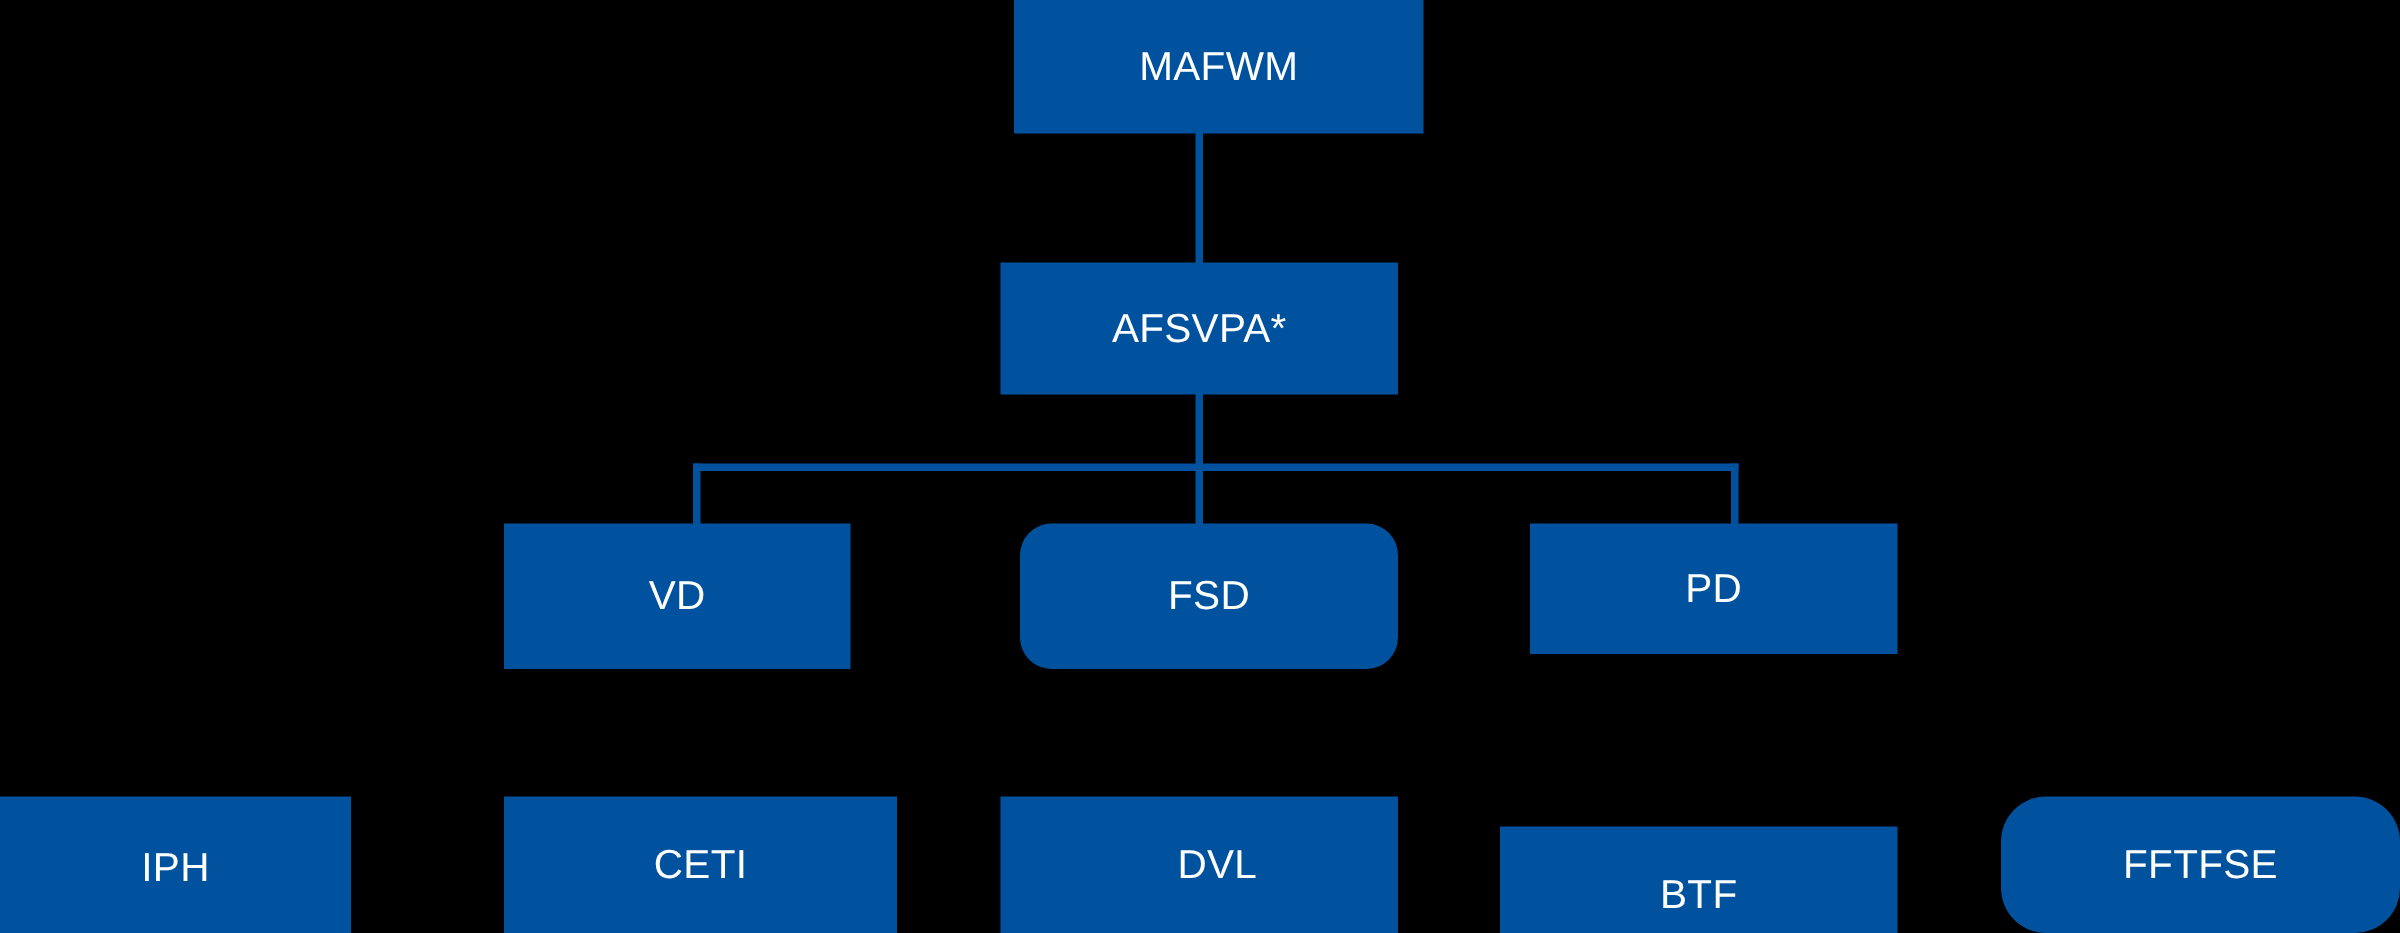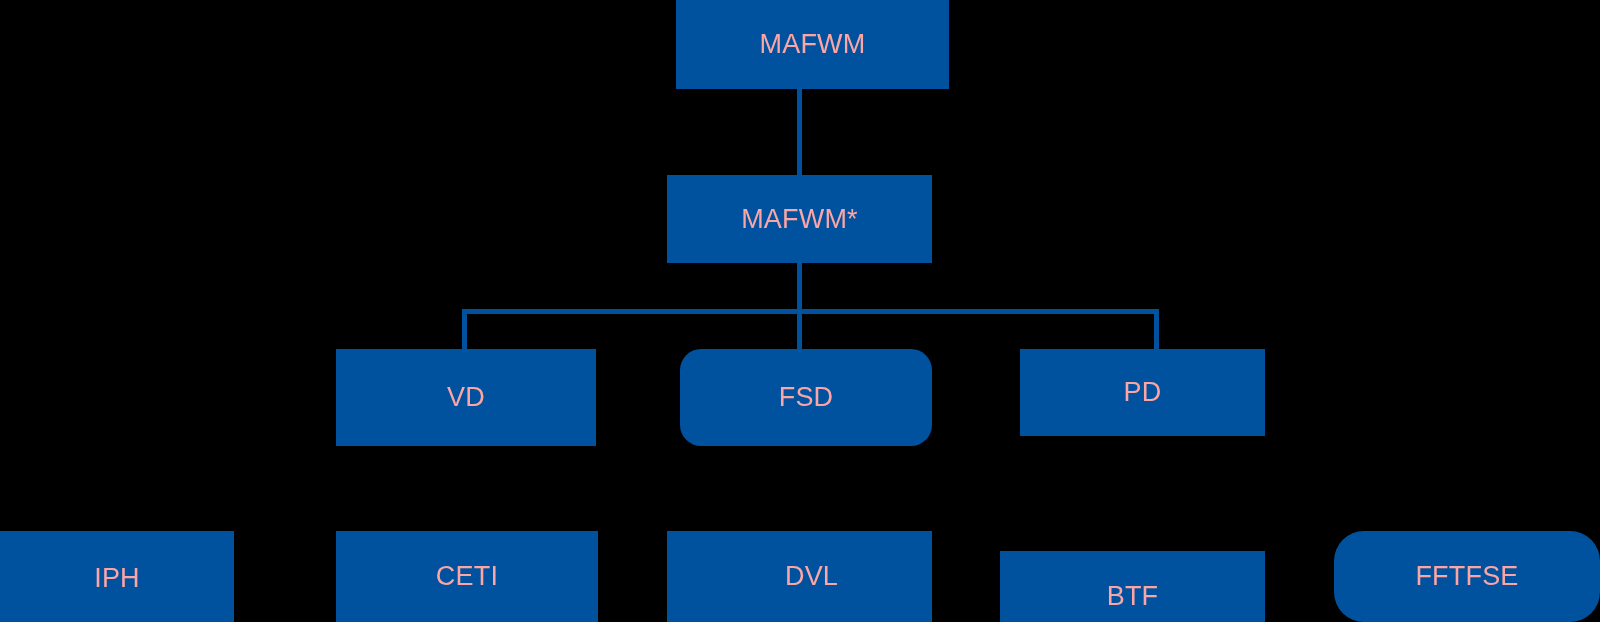--- a/index.html
+++ b/index.html
@@ -19,21 +19,21 @@
     height: 622px;
     background: #000000;
   }
 
   .node-box {
     position: absolute;
     background: #01529E;
     display: flex;
     align-items: center;
     justify-content: center;
-    color: #fca5a5;
+    color: #ffffff;
     font-size: 27px;
     font-weight: 400;
     line-height: 1;
     letter-spacing: 0.2px;
     white-space: nowrap;
     text-align: center;
   }
 
   .connector {
     position: absolute;
@@ -43,21 +43,21 @@
   .connector-v { width: 5px; }
   .connector-h { height: 5px; }
 
   
   .lvl1 { left: 676px; top: 0px; width: 273px; height: 89px; }
 
   
   .lvl2 { left: 667px; top: 175px; width: 265px; height: 88px; }
 
   
-  .lvl3-a { left: 336px; top: 349px; width: 260px; height: 97px; }
+  .lvl3-a { left: 336px; top: 349px; width: 231px; height: 97px; }
   .lvl3-b { left: 680px; top: 349px; width: 252px; height: 97px; border-radius: 21px; }
   .lvl3-c { left: 1020px; top: 349px; width: 245px; height: 87px; }
 
   
   .lvl4-a { left: 0px;    top: 531px; width: 234px; height: 94px; }
   .lvl4-b { left: 336px;  top: 531px; width: 262px; height: 91px; }
   .lvl4-c { left: 667px;  top: 531px; width: 265px; height: 91px; padding-left: 24px; }
   .lvl4-d { left: 1000px; top: 531px; width: 265px; height: 91px; margin-top: 20px; }
   .lvl4-e { left: 1334px; top: 531px; width: 266px; height: 91px; border-radius: 30px; }
 
@@ -88,21 +88,21 @@
 
   <div class="connector connector-v conn-drop-center"></div>
 
   <div class="connector connector-v conn-drop-right"></div>
 
   <div class="node-box lvl1">
     <span>MAFWM</span>
   </div>
 
   <div class="node-box lvl2">
-    <span>MAFWM*</span>
+    <span>AFSVPA*</span>
   </div>
 
   <div class="node-box lvl3-a">
     <span>VD</span>
   </div>
 
   <div class="node-box lvl3-b">
     <span>FSD</span>
   </div>
 

